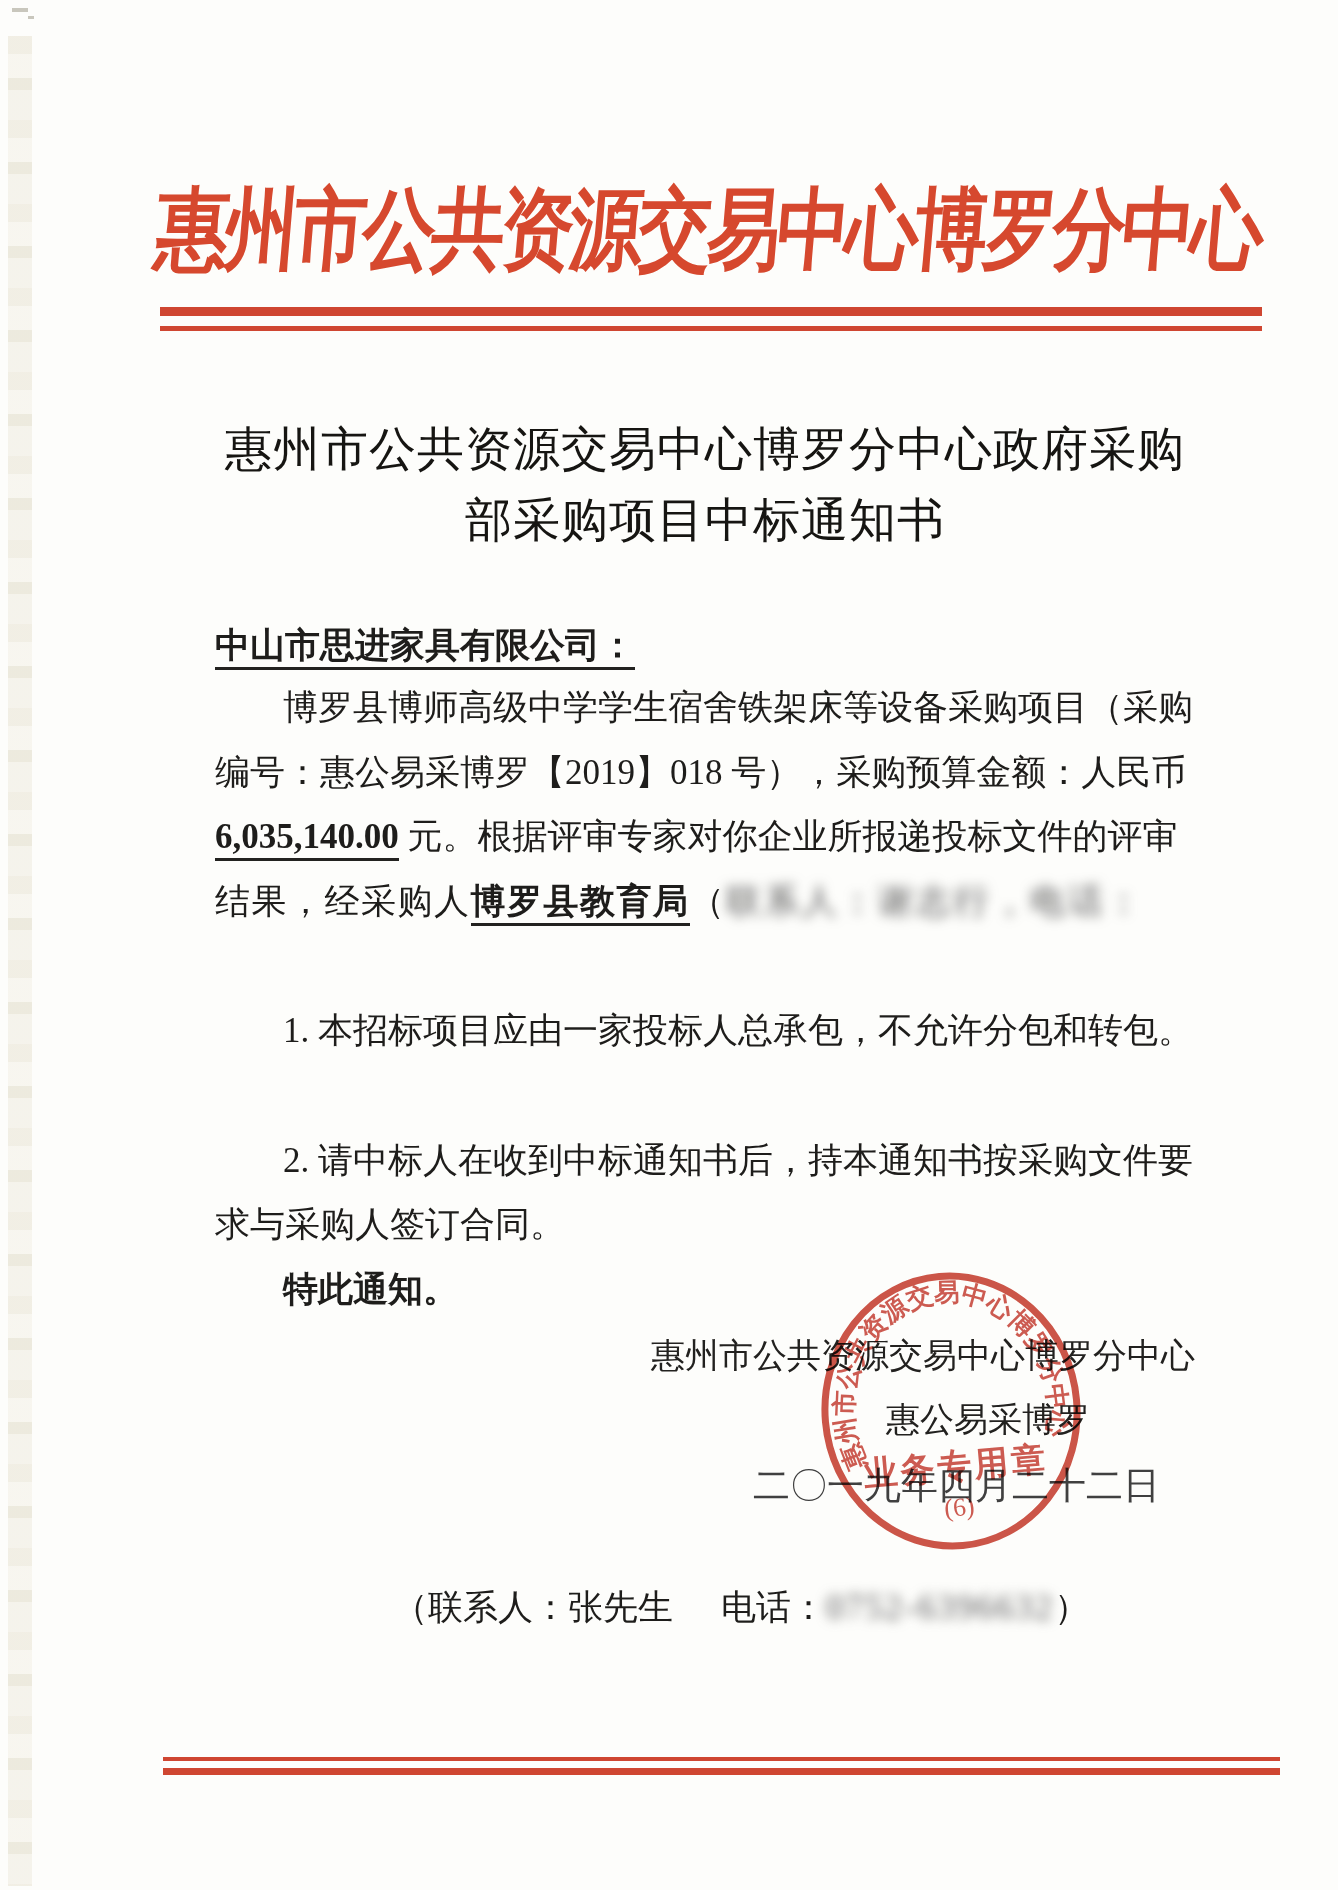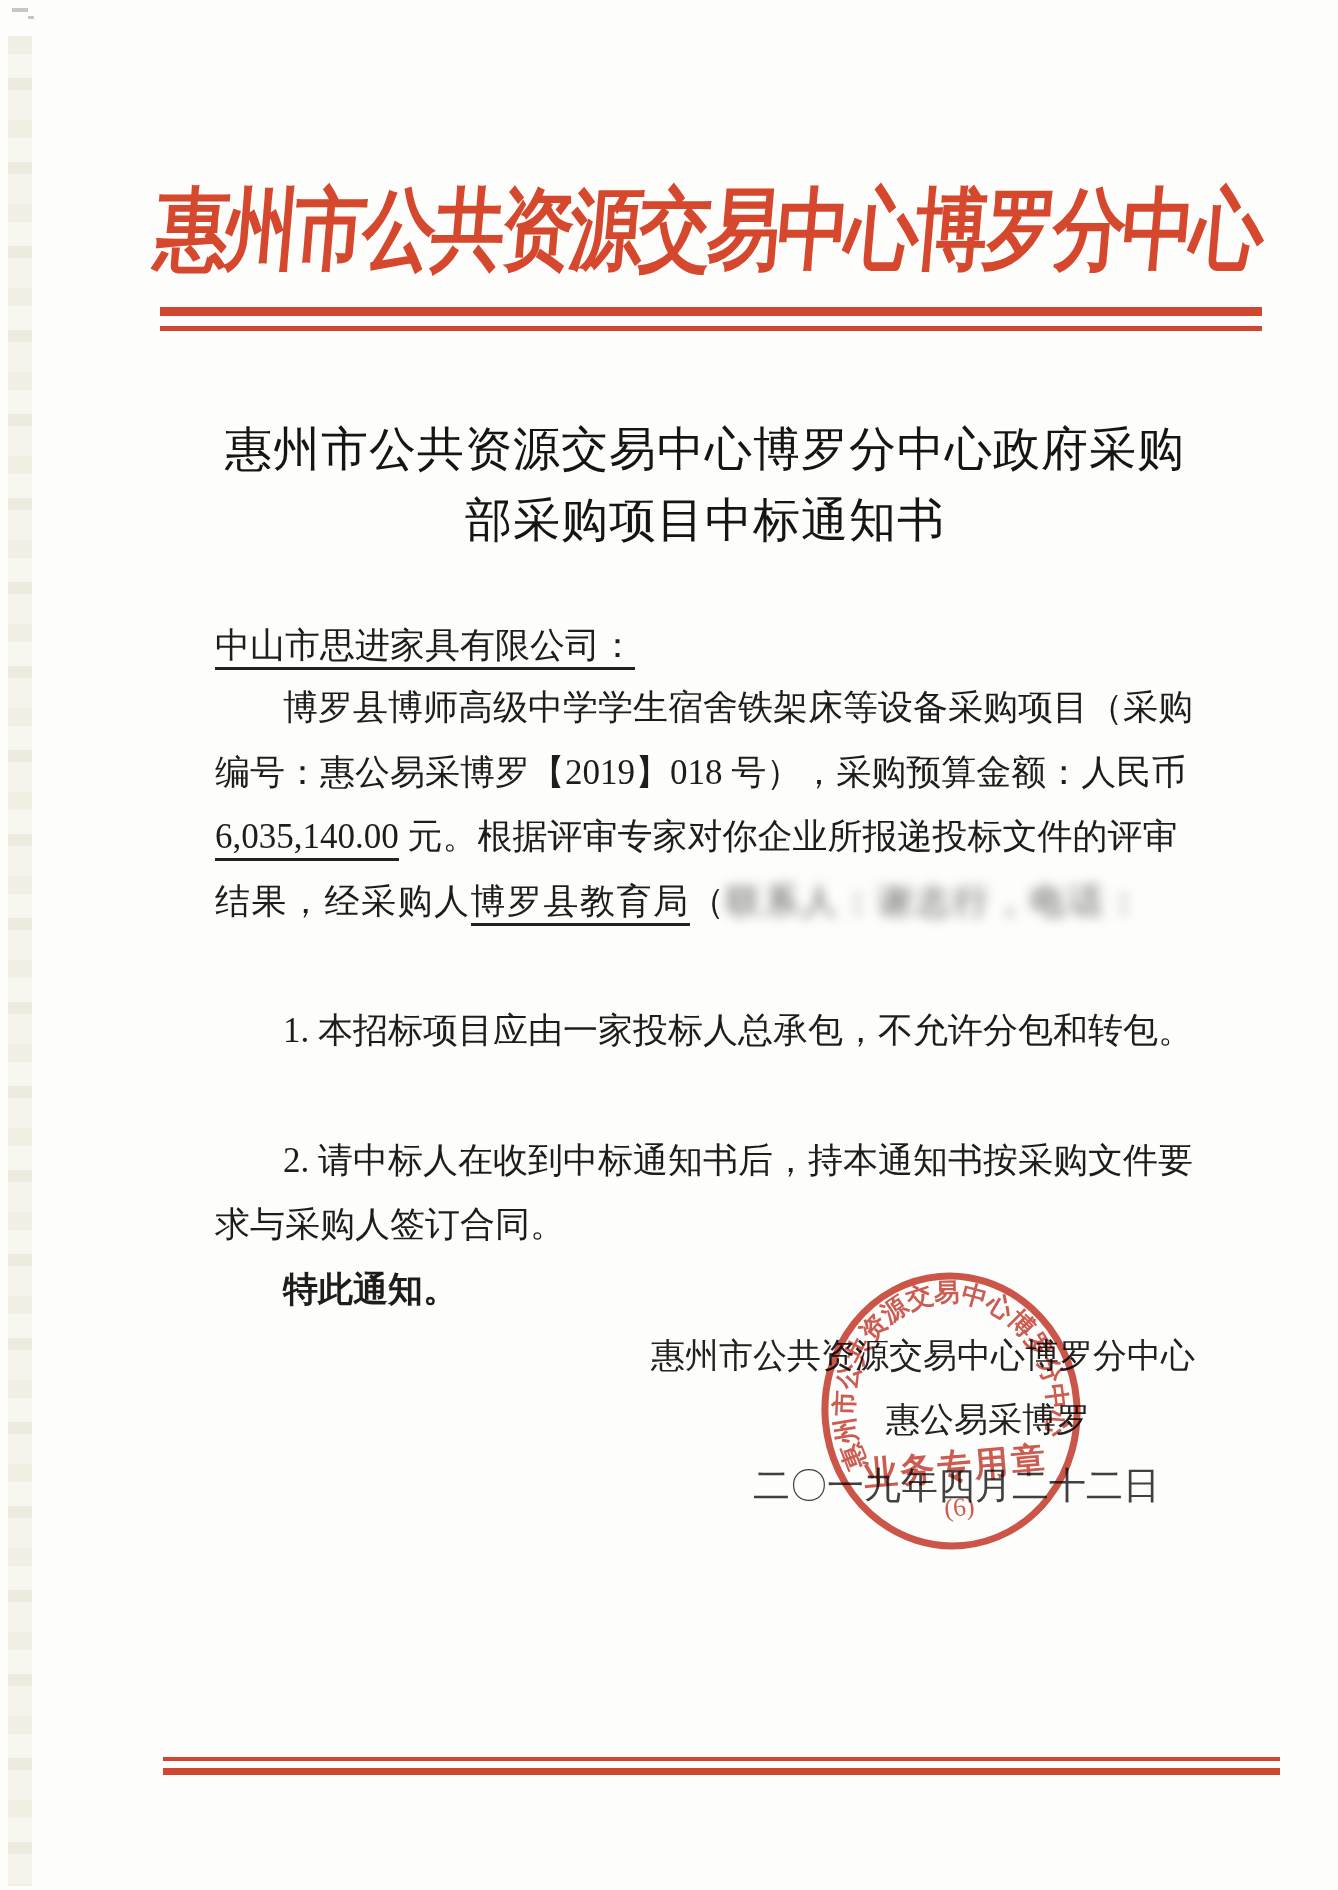--- a/index.html
+++ b/index.html
@@ -42,21 +42,21 @@
   .doc-title {
     position:absolute; left:215px; top:414px; width:980px;
     text-align:center; font-size:47px; line-height:71px;
     font-weight:normal; letter-spacing:1px; color:#161512;
   }
 
   .line {
     position:absolute; font-size:35px; line-height:44px;
     white-space:nowrap; color:#1e1d1b;
   }
-  .u-bold { font-weight:normal; border-bottom:3px solid #232220; padding-bottom:2px; }
+  .u-bold { font-weight:bold; border-bottom:3px solid #232220; padding-bottom:2px; }
   .redacted { filter:blur(6px); color:#555; letter-spacing:3px; }
   .redacted-num { filter:blur(6px); color:#5a5a5a; letter-spacing:2px; }
   .spacer { display:inline-block; width:48px; }
 
   .sig { position:absolute; white-space:nowrap; color:#22211f; }
 
   .stamp {
     position:absolute; left:815px; top:1266px; width:272px; height:290px;
     transform:rotate(-5deg);
     mix-blend-mode:multiply; opacity:.88;
@@ -104,16 +104,19 @@
   <svg class="stamp" viewBox="0 0 272 290">
     <ellipse cx="136" cy="145" rx="126" ry="135" fill="none" stroke-width="7" stroke="#c63e2f"></ellipse>
     <path id="stamp-arc" d="M 47.2 191.5 A 98 110 0 1 1 224.8 191.5" fill="none" stroke="none"></path>
     <text font-size="25.5" font-weight="bold" fill="#c8453a">
       <textPath href="#stamp-arc" startOffset="0">惠州市公共资源交易中心博罗分中心</textPath>
     </text>
     <text x="136" y="212" font-size="34" font-weight="bold" text-anchor="middle" letter-spacing="3" fill="#c8453a">业务专用章</text>
     <text x="136" y="250" font-size="26" text-anchor="middle" fill="#c8453a">(6)</text>
   </svg>
 
+  <div class="line" style="left:393px; top:1586px;">
+    <span>（联系人：张先生</span><span class="spacer"></span><span>电话：</span><span class="redacted-num">0752-6396632</span><span>）</span>
+  </div>
 
   <div class="rule-bottom"></div>
 
 </div>
 
 </body></html>

